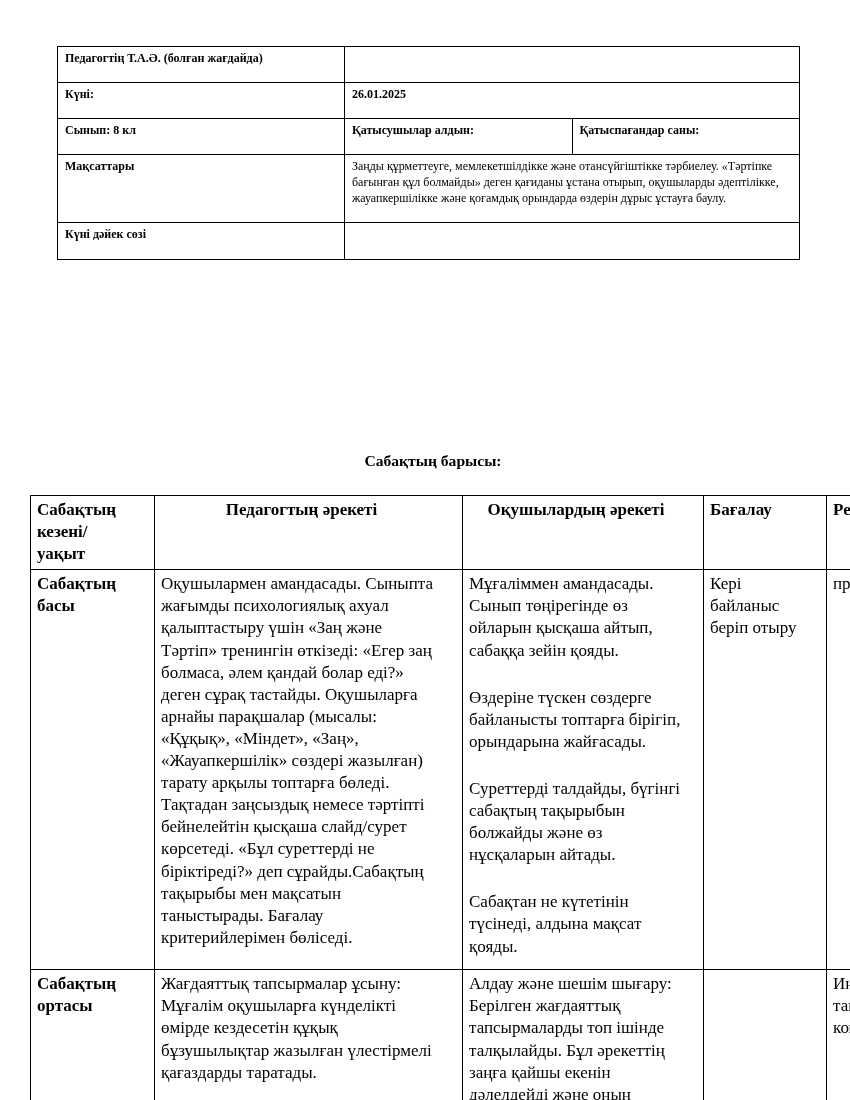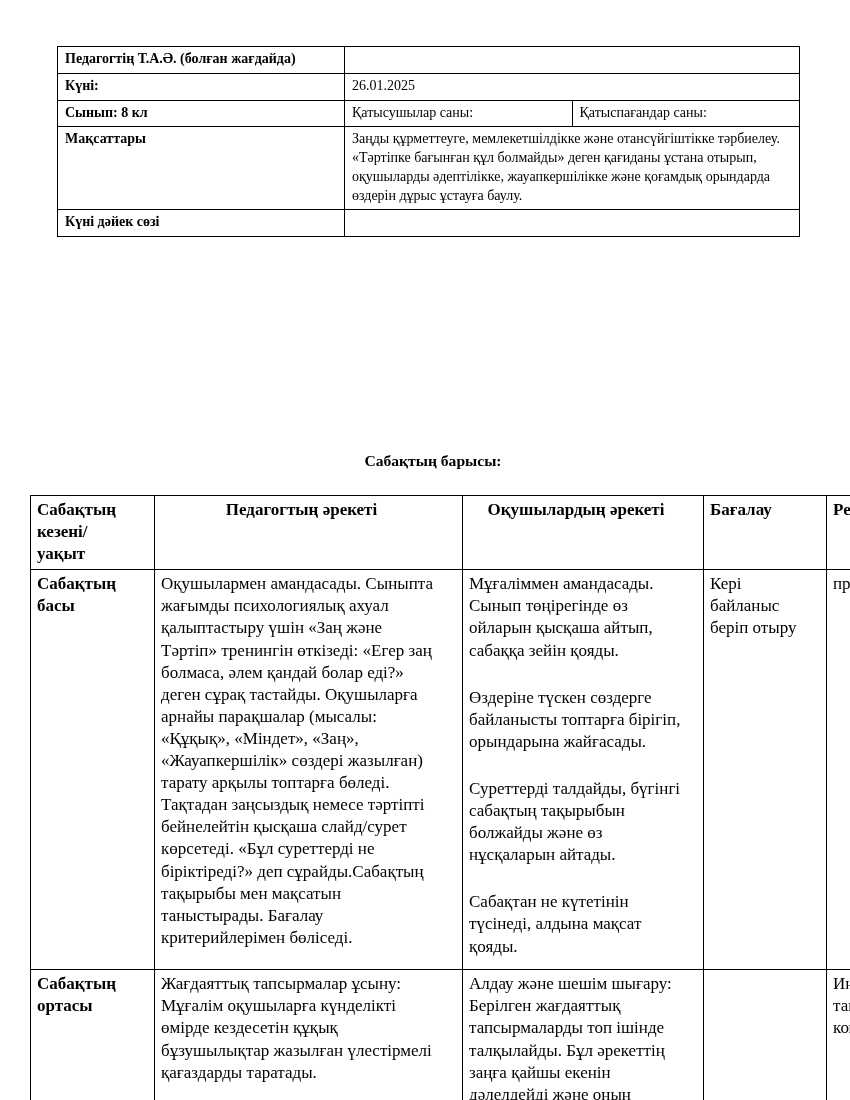--- a/index.html
+++ b/index.html
@@ -27,32 +27,32 @@
     position: absolute;
     left: 57px;
     top: 46px;
     width: 743px;
     border-collapse: collapse;
     table-layout: fixed;
   }
   .info-table td {
     border: 1px solid #000000;
     vertical-align: top;
-    padding: 3px 6px 4px 7px;
-    font-size: 14px;
+    padding: 3px 6px 16px 7px;
+    font-size: 12px;
     line-height: 1.34;
   }
   .info-table td.lbl {
     font-weight: bold;
   }
   .info-table td.val {
     font-weight: normal;
   }
   .info-table td.val-b {
-    font-weight: normal;
+    font-weight: bold;
   }
   .info-table td.val-indent {
     padding-left: 16px;
   }
 
   
   .section-title {
     position: absolute;
     left: 8px;
     top: 452px;
@@ -115,21 +115,21 @@
       <tr>
         <td class="lbl" style="width:273px;">Педагогтің Т.А.Ә. (болған жағдайда)</td>
         <td class="val" colspan="2"></td>
       </tr>
       <tr>
         <td class="lbl">Күні:</td>
         <td class="val-b" colspan="2">26.01.2025</td>
       </tr>
       <tr>
         <td class="lbl">Сынып:   8 кл</td>
-        <td class="val-b" style="width:185px;">Қатысушылар саны:</td>
+        <td class="val-b" style="width:185px;">Қатысушылар алдын:</td>
         <td class="val-b">Қатыспағандар саны:</td>
       </tr>
       <tr>
         <td class="lbl">Мақсаттары</td>
         <td class="val" colspan="2">Заңды құрметтеуге, мемлекетшілдікке және отансүйгіштікке тәрбиелеу. «Тәртіпке бағынған құл болмайды» деген қағиданы ұстана отырып, оқушыларды әдептілікке, жауапкершілікке және қоғамдық орындарда өздерін дұрыс ұстауға баулу.</td>
       </tr>
       <tr>
         <td class="lbl">Күні дәйек сөзі</td>
         <td class="val" colspan="2"></td>
       </tr>

